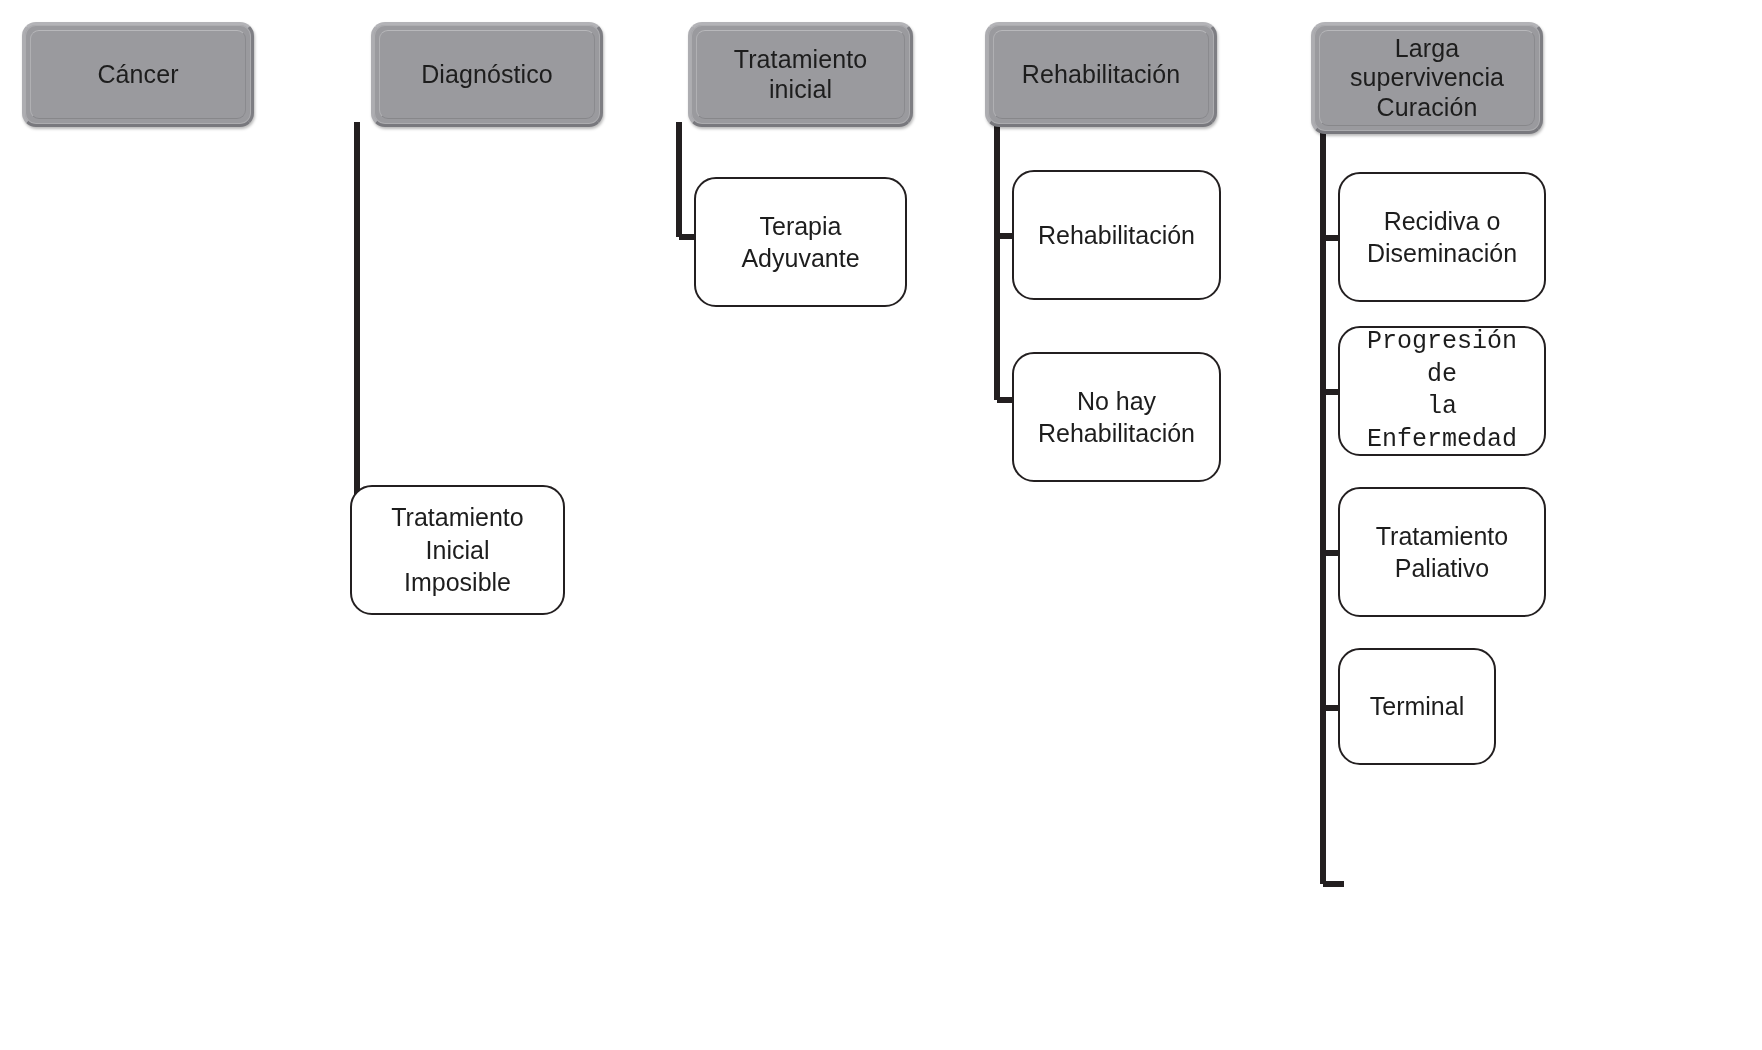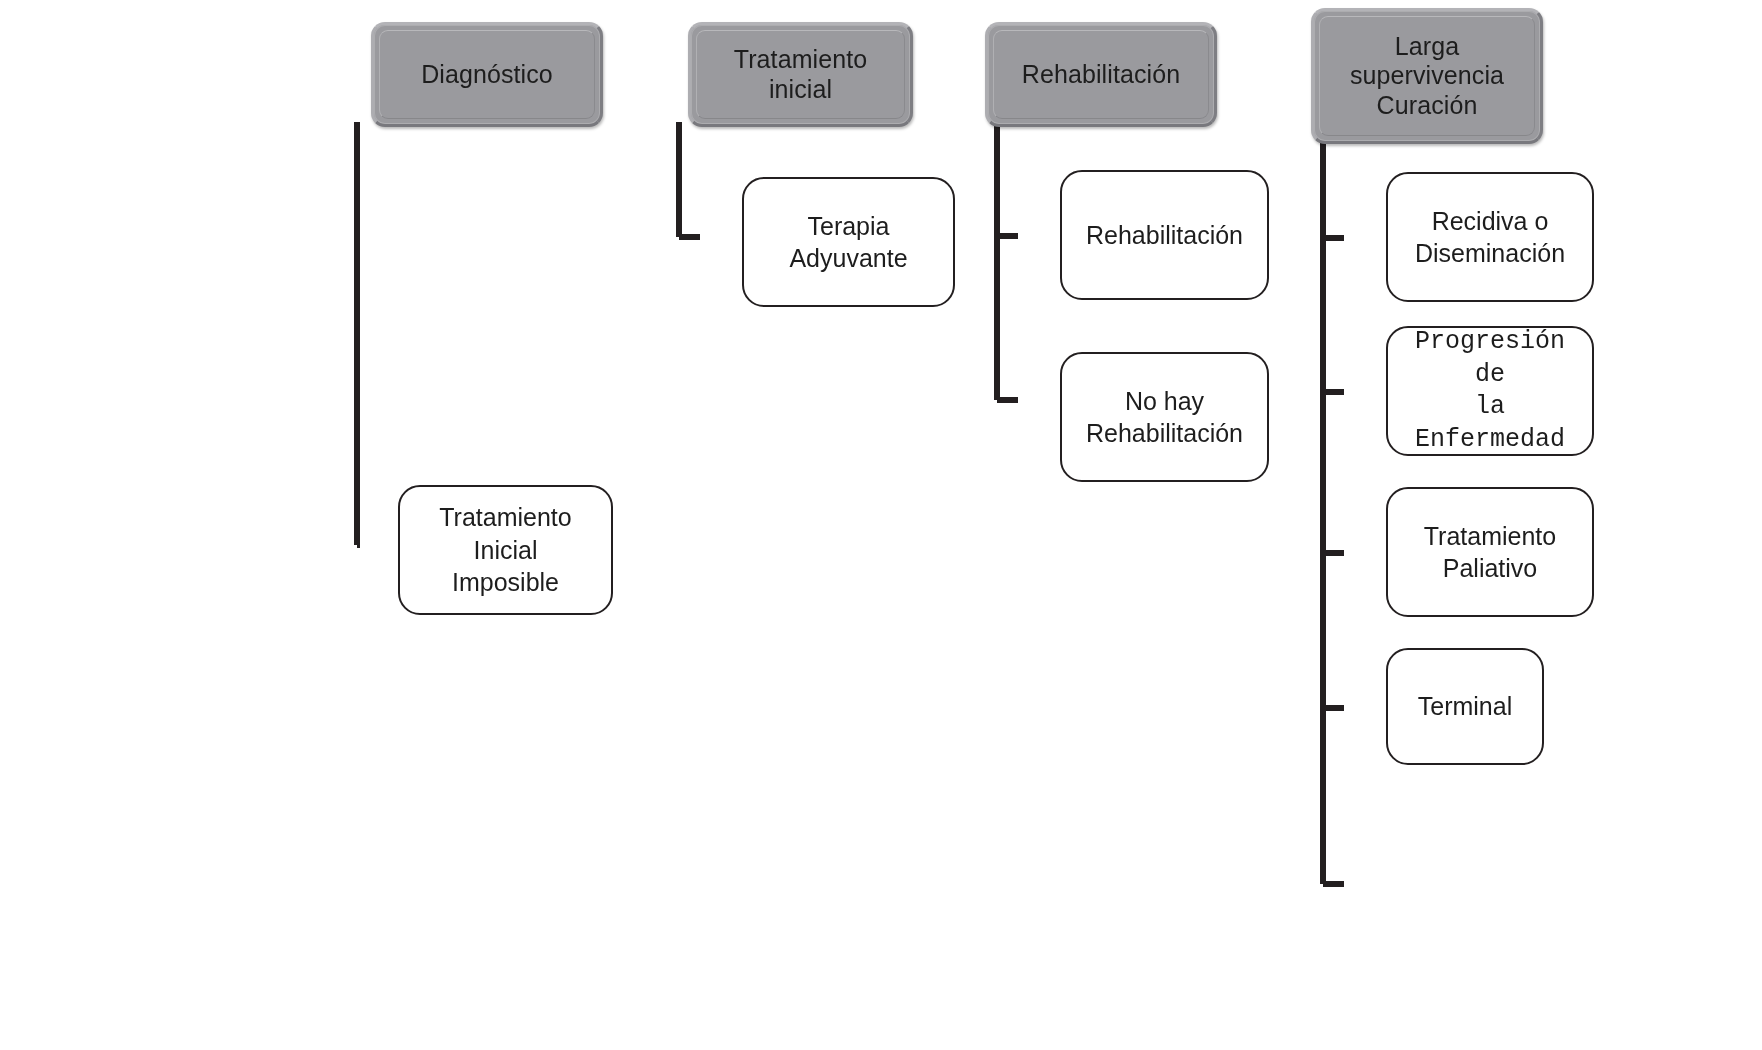--- a/index.html
+++ b/index.html
@@ -75,21 +75,20 @@
     border: 2.5px solid #231f20;
     border-radius: 22px;
     display: flex;
     align-items: center;
     justify-content: center;
     text-align: center;
     color: #1d1d1d;
     font-size: 25px;
     line-height: 1.30;
     z-index: 3;
-    margin-left: 48px;
   }
   .node-label {
     white-space: pre-line;
     padding: 0 10px;
   }
 </style>
 </head>
 <body>
 
 <div id="canvas">
@@ -109,20 +108,24 @@
 
       <path d="M 1323 122 L 1323 884"></path>
       <path d="M 1323 238 L 1344 238"></path>
       <path d="M 1323 392 L 1344 392"></path>
       <path d="M 1323 553 L 1344 553"></path>
       <path d="M 1323 708 L 1344 708"></path>
       <path d="M 1323 884 L 1344 884"></path>
     </g>
   </svg>
 
+  <div class="phase-box" style="left:22px; top:22px; width:232px; height:105px;">
+    <span class="inner-bevel"></span>
+    <span class="phase-label">Cáncer</span>
+  </div>
 
   <div class="phase-box" style="left:343px; top:22px; width:232px; height:105px;margin-left:28px;">
     <span class="inner-bevel"></span>
     <span class="phase-label">Diagnóstico</span>
   </div>
 
   <div class="node-box" style="left:350px; top:485px; width:215px; height:130px;">
     <span class="node-label">Tratamiento
 Inicial
 Imposible</span>
@@ -145,21 +148,21 @@
 
   <div class="node-box" style="left:1012px; top:170px; width:209px; height:130px;">
     <span class="node-label">Rehabilitación</span>
   </div>
 
   <div class="node-box" style="left:1012px; top:352px; width:209px; height:130px;align-items:center;">
     <span class="node-label">No hay
 Rehabilitación</span>
   </div>
 
-  <div class="phase-box" style="left:1311px; top:8px; width:232px; height:136px;">
+  <div class="phase-box" style="left:1311px; top:22px; width:232px; height:112px;">
     <span class="inner-bevel"></span>
     <span class="phase-label">Larga supervivencia
 Curación</span>
   </div>
 
   <div class="node-box" style="left:1338px; top:172px; width:208px; height:130px;align-items:center;">
     <span class="node-label">Recidiva o
 Diseminación</span>
   </div>
 

